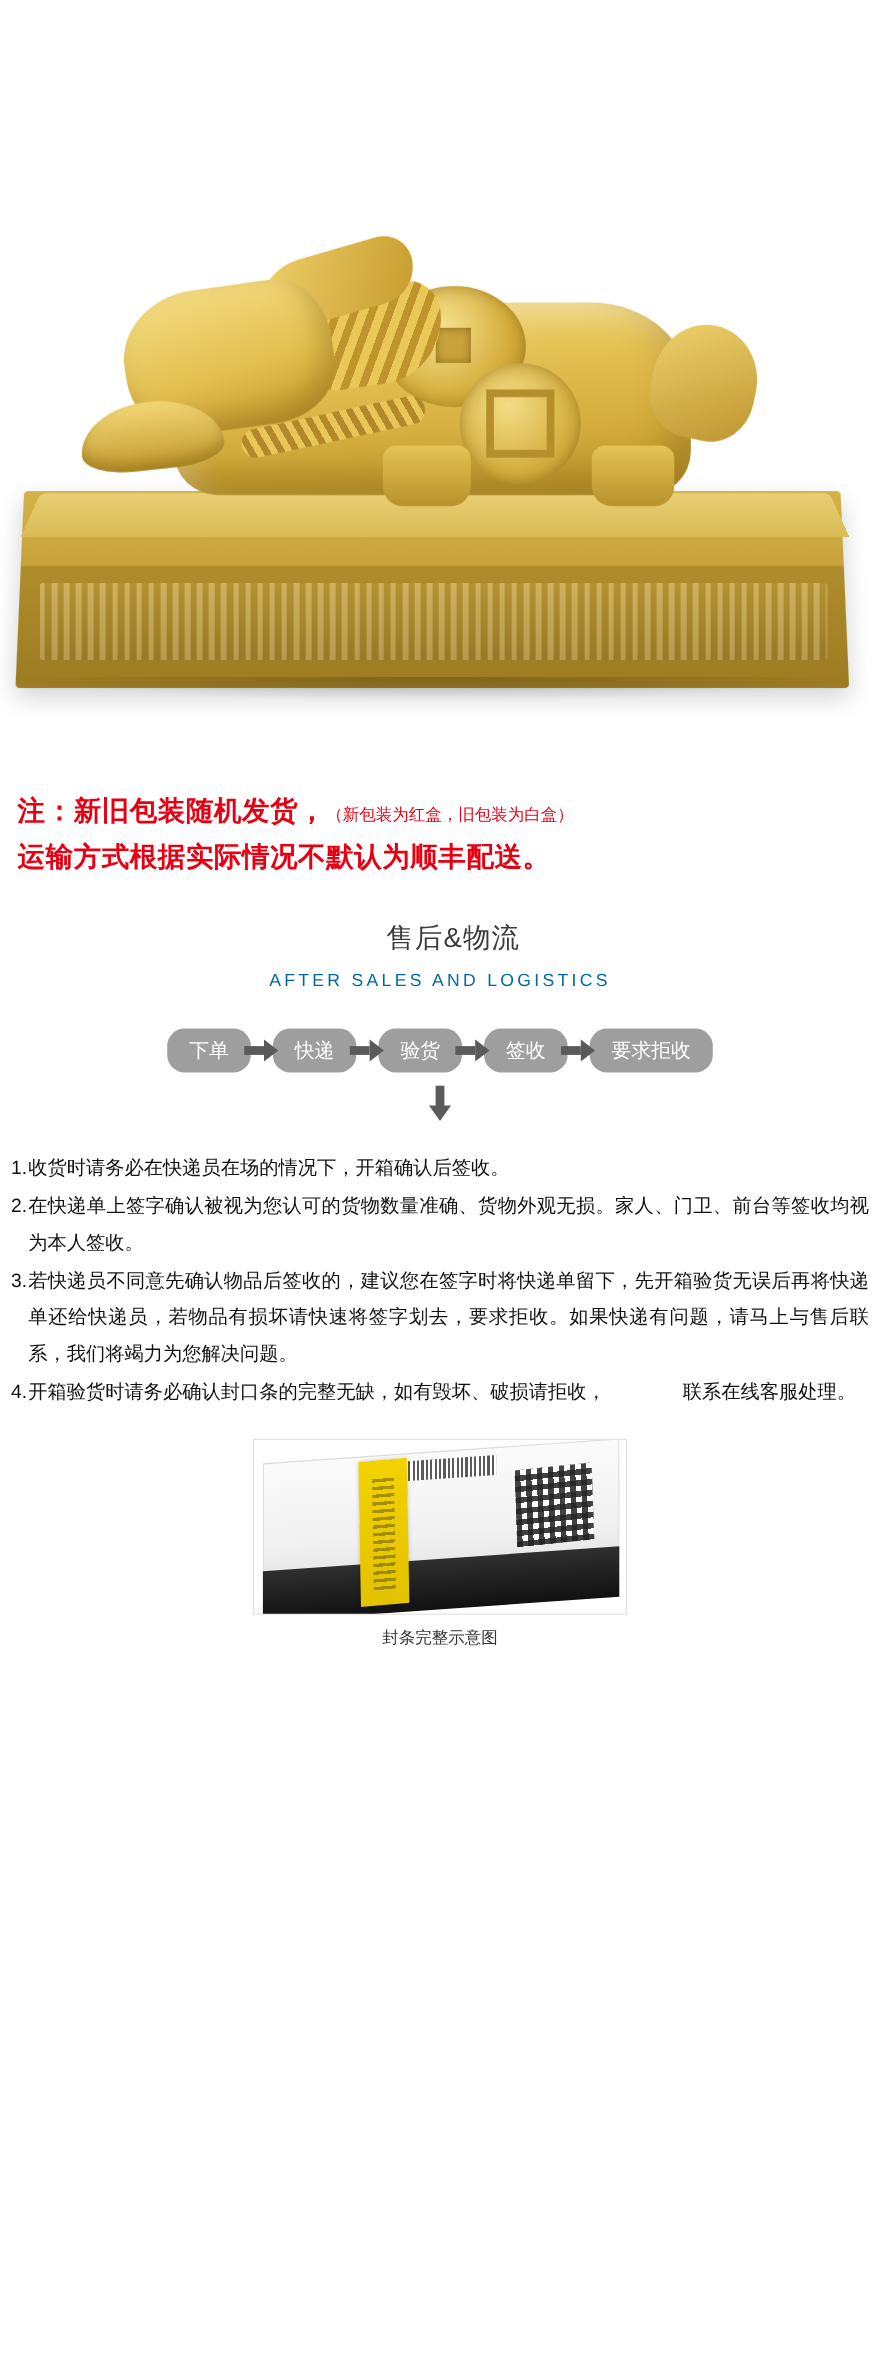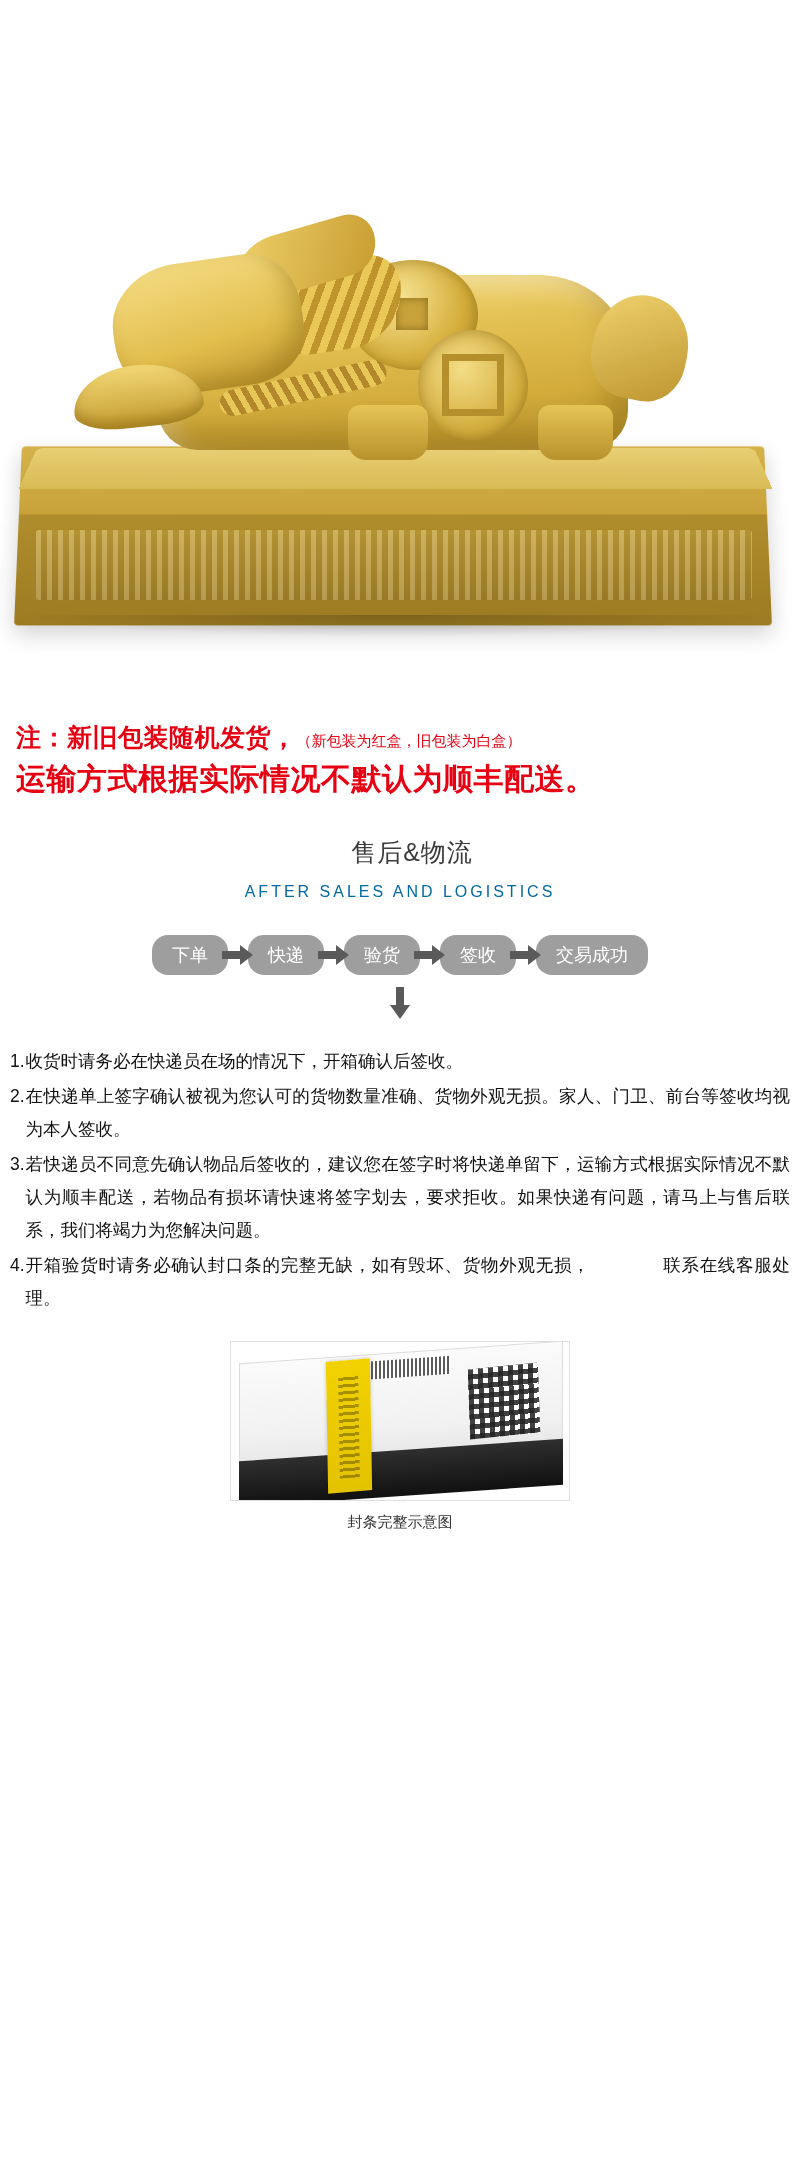--- a/index.html
+++ b/index.html
@@ -203,21 +203,21 @@
     line-height: 38px;
     letter-spacing: 0.5px;
   }
   .notice-paren {
     font-size: 15px;
     font-weight: normal;
     letter-spacing: 0;
   }
   .notice-line2 {
     color: #e60012;
-    font-size: 30px;
+    font-size: 25px;
     font-weight: bold;
     line-height: 38px;
     letter-spacing: 0.5px;
   }
 
   
   .section-head {
     text-align: center;
     margin-top: 34px;
   }
@@ -463,21 +463,21 @@
     <div class="pill">验货</div>
     <div class="arrow-right">
         <span class="shaft"></span>
         <span class="head"></span>
       </div>
     <div class="pill">签收</div>
     <div class="arrow-right">
         <span class="shaft"></span>
         <span class="head"></span>
       </div>
-    <div class="pill">交易成功</div>
+    <div class="pill">要求拒收</div>
   </div>
 
   <div class="flow-down">
     <div class="arrow-down">
         <span class="shaft"></span>
         <span class="head"></span>
       </div>
   </div>
 
 
@@ -486,25 +486,25 @@
     <div class="rule">
       <span class="num">1.</span>
       <span class="txt">收货时请务必在快递员在场的情况下，开箱确认后签收。</span>
     </div>
     <div class="rule">
       <span class="num">2.</span>
       <span class="txt">在快递单上签字确认被视为您认可的货物数量准确、货物外观无损。家人、门卫、前台等签收均视为本人签收。</span>
     </div>
     <div class="rule">
       <span class="num">3.</span>
-      <span class="txt">若快递员不同意先确认物品后签收的，建议您在签字时将快递单留下，运输方式根据实际情况不默认为顺丰配送，若物品有损坏请快速将签字划去，要求拒收。如果快递有问题，请马上与售后联系，我们将竭力为您解决问题。</span>
+      <span class="txt">若快递员不同意先确认物品后签收的，建议您在签字时将快递单留下，先开箱验货无误后再将快递单还给快递员，若物品有损坏请快速将签字划去，要求拒收。如果快递有问题，请马上与售后联系，我们将竭力为您解决问题。</span>
     </div>
     <div class="rule">
       <span class="num">4.</span>
-      <span class="txt">开箱验货时请务必确认封口条的完整无缺，如有毁坏、货物外观无损，　　　　联系在线客服处理。</span>
+      <span class="txt">开箱验货时请务必确认封口条的完整无缺，如有毁坏、破损请拒收，　　　　联系在线客服处理。</span>
     </div>
   </div>
 
   <div class="photos">
     <div class="photo-col">
       <div class="photo">
         <div class="box-lid"></div>
         <div class="label-strip"></div>
         <div class="qr"></div>
         <div class="box-front"></div>

